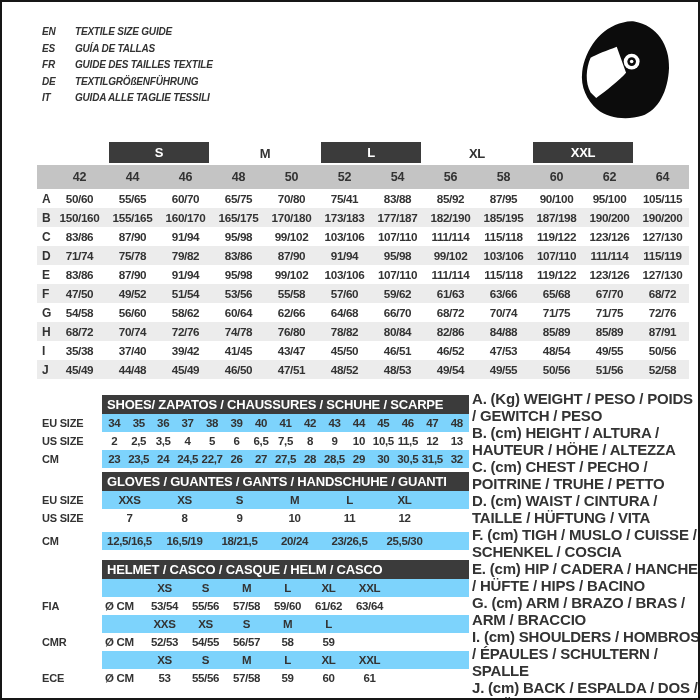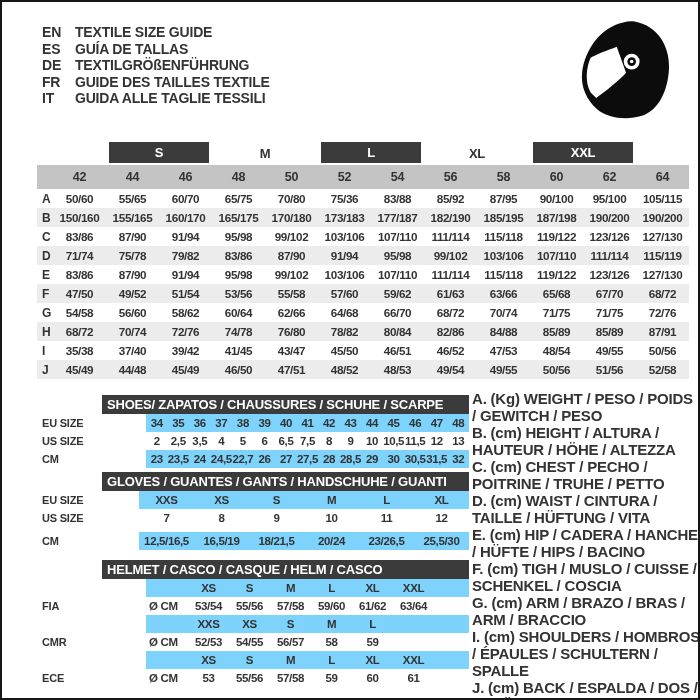--- a/index.html
+++ b/index.html
@@ -4,40 +4,40 @@
 <style>
   html,body{margin:0;padding:0;background:#fff;}
   .page{
     position:relative;width:700px;height:700px;box-sizing:border-box;
     background:#fff;border:2px solid #161616;overflow:hidden;
     font-family:"Liberation Sans","DejaVu Sans",sans-serif;
     color:#333;font-weight:700;
   }
   
   .lang-block{position:absolute;top:22px;left:40px;}
-  .lang-row{display:flex;font-size:14px;line-height:16.5px;letter-spacing:-0.2px;}
+  .lang-row{display:flex;font-size:10px;line-height:16.5px;letter-spacing:-0.2px;font-style:italic;}
   .lang-code{width:33px;}
   
   .helmet-logo{position:absolute;left:566px;top:12px;width:118px;height:112px;}
   
   .main-table{position:absolute;left:35px;top:140px;width:652px;}
   .group-row,.size-row,.data-row{display:grid;grid-template-columns:16px repeat(12,1fr);align-items:center;}
   .group-row{height:23px;}
   .group-cell{grid-column:span 2;display:flex;align-items:center;justify-content:center;
     font-size:13px;height:21px;letter-spacing:-0.2px;}
   .group-cell.boxed{background:#3b3b3b;color:#fff;margin:0 3px 2px 3px;}
   .size-row{background:#c4c4c4;height:24px;text-align:center;font-size:12.5px;letter-spacing:-0.3px;}
   .data-row{height:19px;text-align:center;font-size:11.7px;letter-spacing:-0.35px;}
   .data-row.striped{background:#ececec;}
   .row-label{text-align:left;padding-left:5px;font-size:12px;}
   
   .sub{position:absolute;left:35px;width:432px;}
   .sub-title{margin-left:65px;height:19px;background:#3b3b3b;color:#fff;display:flex;
     align-items:center;padding-left:5px;font-size:13px;letter-spacing:-0.2px;box-sizing:border-box;}
-  .sub-row{display:flex;height:18px;align-items:stretch;gap:44px;}
+  .sub-row{display:flex;height:18px;align-items:stretch;}
   .sub-row.gap{margin-top:5px;}
   .sub-label{width:65px;display:flex;align-items:center;padding-left:5px;
     font-size:11px;letter-spacing:-0.2px;box-sizing:border-box;}
   .sub-grid{flex:1;display:grid;align-items:center;text-align:center;
     font-size:11.5px;letter-spacing:-0.35px;}
   .sub-grid.striped{background:#7dd3fc;}
   .shoes-grid{grid-template-columns:repeat(15,1fr);}
   .gloves-grid{grid-template-columns:repeat(6,55px) 1fr;}
   .helm-grid{grid-template-columns:42px repeat(6,41px) 1fr;}
   .cm-cell{text-align:left;padding-left:3px;}
@@ -53,26 +53,26 @@
   <div class="lang-block" id="lang-block">
       <div class="lang-row">
         <div class="lang-code">EN</div>
         <div class="lang-text">TEXTILE SIZE GUIDE</div>
       </div>
       <div class="lang-row">
         <div class="lang-code">ES</div>
         <div class="lang-text">GUÍA DE TALLAS</div>
       </div>
       <div class="lang-row">
+        <div class="lang-code">FR</div>
+        <div class="lang-text">GUIDE DES TAILLES TEXTILE</div>
+      </div>
+      <div class="lang-row">
         <div class="lang-code">DE</div>
         <div class="lang-text">TEXTILGRÖßENFÜHRUNG</div>
-      </div>
-      <div class="lang-row">
-        <div class="lang-code">FR</div>
-        <div class="lang-text">GUIDE DES TAILLES TEXTILE</div>
       </div>
       <div class="lang-row">
         <div class="lang-code">IT</div>
         <div class="lang-text">GUIDA ALLE TAGLIE TESSILI</div>
       </div>
     </div>
 
   <svg class="helmet-logo" viewBox="0 0 120 120" aria-hidden="true">
     <path d="M68 8 C92 12 106 34 105 58 C104 82 94 103 76 109 C60 114 40 112 28 102 C17 93 10 78 12 62 C15 38 32 14 56 9 C60 8 64 7.5 68 8 Z" fill="#0c0c0c"></path>
     <path d="M21 47 C16 58 15 74 21 84 L27 90 C38 82 52 71 59 63 L49 35 C39 39 27 43 21 47 Z" fill="#ffffff"></path>
@@ -105,21 +105,21 @@
         <div>62</div>
         <div>64</div>
       </div>
       <div class="data-row">
         <div class="row-label">A</div>
         <div>50/60</div>
         <div>55/65</div>
         <div>60/70</div>
         <div>65/75</div>
         <div>70/80</div>
-        <div>75/36</div>
+        <div>75/41</div>
         <div>83/88</div>
         <div>85/92</div>
         <div>87/95</div>
         <div>90/100</div>
         <div>95/100</div>
         <div>105/115</div>
       </div>
       <div class="data-row striped">
         <div class="row-label">B</div>
         <div>150/160</div>
@@ -438,20 +438,20 @@
           </div>
         </div>
       </div>
   </div>
 
   <div class="legend" id="legend">
       <div class="legend-item">A. (Kg) WEIGHT / PESO / POIDS / GEWITCH / PESO</div>
       <div class="legend-item">B. (cm) HEIGHT / ALTURA / HAUTEUR / HÖHE / ALTEZZA</div>
       <div class="legend-item">C. (cm) CHEST / PECHO / POITRINE / TRUHE / PETTO</div>
       <div class="legend-item">D. (cm) WAIST / CINTURA / TAILLE / HÜFTUNG / VITA</div>
+      <div class="legend-item">F. (cm) TIGH / MUSLO / CUISSE / SCHENKEL / COSCIA</div>
       <div class="legend-item">E. (cm) HIP / CADERA / HANCHE / HÜFTE / HIPS / BACINO</div>
-      <div class="legend-item">F. (cm) TIGH / MUSLO / CUISSE / SCHENKEL / COSCIA</div>
       <div class="legend-item">G. (cm) ARM / BRAZO / BRAS / ARM / BRACCIO</div>
       <div class="legend-item">I. (cm) SHOULDERS / HOMBROS / ÉPAULES / SCHULTERN / SPALLE</div>
       <div class="legend-item">J. (cm) BACK / ESPALDA / DOS / ZURÜCK / INDIETRO</div>
     </div>
 
 </div>
 
 </body></html>

